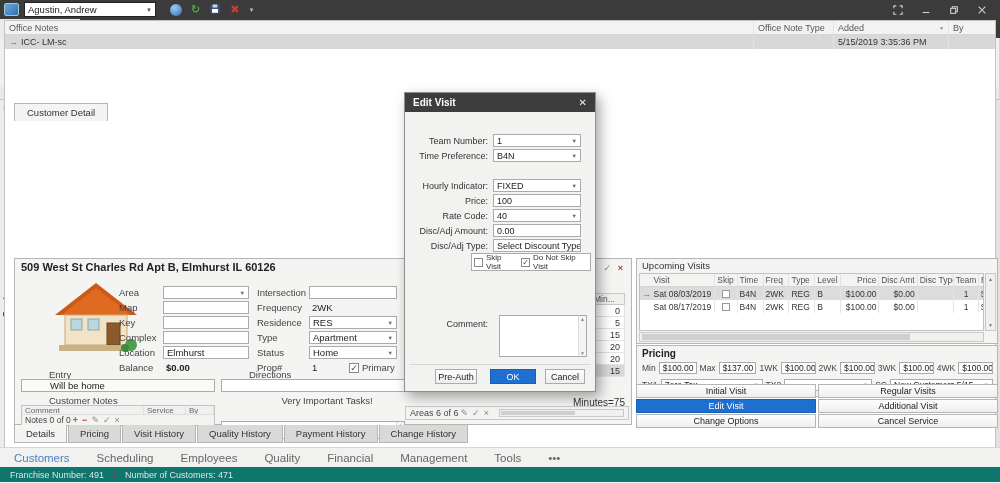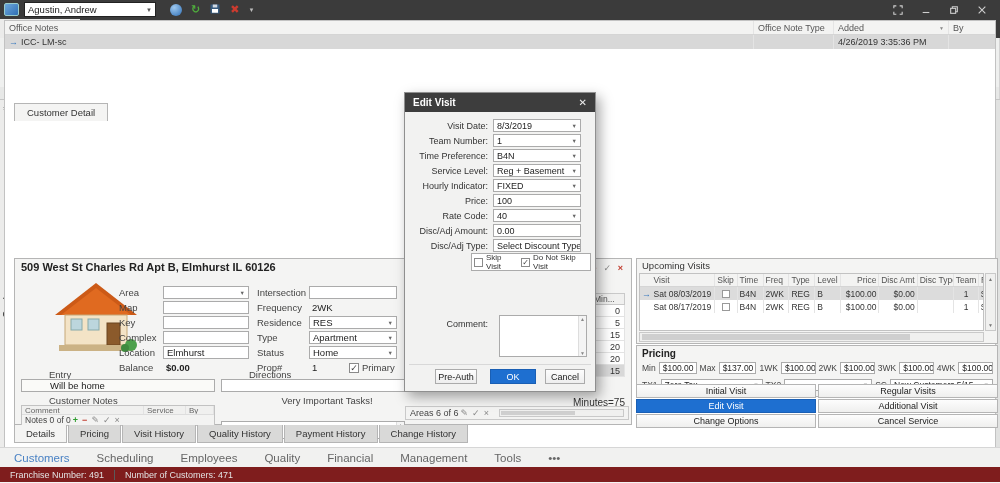--- a/index.html
+++ b/index.html
@@ -135,21 +135,21 @@
   .vbtn:nth-child(3) { background:#1e6fd0; color:#fff; border-color:#1a5fb4; }
   
   .btabs { position:absolute; left:14px; top:425px; display:flex; }
   .btab { height:18px; padding:0 11px; display:flex; align-items:center; font-size:9.5px; background:#d9d9d8; border:1px solid #b5b5b5; border-top:none; margin-right:1px; color:#333; }
   .btab:first-child { background:#f4f4f3; }
   
   .bottomnav { position:absolute; left:0; top:447px; width:1000px; height:20px; background:#f1f1f0; border-top:1px solid #d6d6d6; display:flex; align-items:center; padding-left:14px; gap:27px; }
   .bn-item { font-size:11.5px; color:#666; }
   .bn-item:first-child { color:#4a82c4; }
   
-  .statusbar { position:absolute; left:0; top:467px; width:1000px; height:15px; background:#7f1d1d; display:flex; align-items:center; color:#e2e2e2; font-size:9px; }
+  .statusbar { position:absolute; left:0; top:467px; width:1000px; height:15px; background:#0f766e; display:flex; align-items:center; color:#e2e2e2; font-size:9px; }
   .statusbar .st { padding:0 10px; }
   .statusbar .sep { width:1px; height:10px; background:#5a5a5a; }
   
   .dialog { position:absolute; left:404px; top:92px; width:192px; height:300px; background:#f2f2f1; border:1px solid #8f8f8f; box-shadow:4px 5px 12px rgba(0,0,0,.35); z-index:50; }
   .dtitle { height:19px; background:#3d3d3d; color:#fff; display:flex; align-items:center; padding:0 8px; font-size:10px; font-weight:bold; }
   .dclose { margin-left:auto; font-size:10px; color:#eee; }
   .drow { position:absolute; left:0; width:100%; display:flex; align-items:center; }
   .dlab { width:88px; text-align:right; font-size:9px; color:#333; padding-right:5px; }
   .dctl { width:88px; height:13px; background:#fff; border:1px solid #ababab; display:flex; align-items:center; padding:0 3px; font-size:9px; color:#222; overflow:hidden; white-space:nowrap; }
   .dskip { position:absolute; left:66px; top:160px; width:120px; height:18px; background:#fff; border:1px solid #ababab; display:flex; align-items:center; font-size:8px; padding:0 2px; gap:2px; color:#333; }
@@ -476,21 +476,21 @@
         <span class="cby">By</span>
       </div>
       <div class="on-rows">
 
       <div class="on-row">
           <span class="ctext">
               <span class="marker">→</span>
               <span>ICC- LM-sc</span>
             </span>
           <span class="ctype"></span>
-          <span class="cadded">4/26/2019 3:35:36 PM</span>
+          <span class="cadded">5/15/2019 3:35:36 PM</span>
           <span class="cby"></span>
         </div>
         </div>
     </div>
     <div class="onfoot">
       <span>Notes 1 of 2</span>
       <i class="gi green">+</i>
       <i class="gi red">−</i>
       <i class="gi">✓</i>
       <i class="gi">×</i>
@@ -756,35 +756,27 @@
     <span class="st">Franchise Number: 491</span>
     <span class="sep"></span>
     <span class="st">Number of Customers: 471</span>
   </div>
 
   <div class="dialog">
     <div class="dtitle">
       <span>Edit Visit</span>
       <span class="dclose">✕</span>
     </div>
-    <div class="drow" style="top:26px">
-        <span class="dlab">Visit Date:</span>
-        <span class="dctl cb">8/3/2019</span>
-      </div>
     <div class="drow" style="top:41px">
         <span class="dlab">Team Number:</span>
         <span class="dctl cb">1</span>
       </div>
     <div class="drow" style="top:56px">
         <span class="dlab">Time Preference:</span>
         <span class="dctl cb">B4N</span>
-      </div>
-    <div class="drow" style="top:71px">
-        <span class="dlab">Service Level:</span>
-        <span class="dctl cb">Reg + Basement</span>
       </div>
     <div class="drow" style="top:86px">
         <span class="dlab">Hourly Indicator:</span>
         <span class="dctl cb">FIXED</span>
       </div>
     <div class="drow" style="top:101px">
         <span class="dlab">Price:</span>
         <span class="dctl">100</span>
       </div>
     <div class="drow" style="top:116px">

